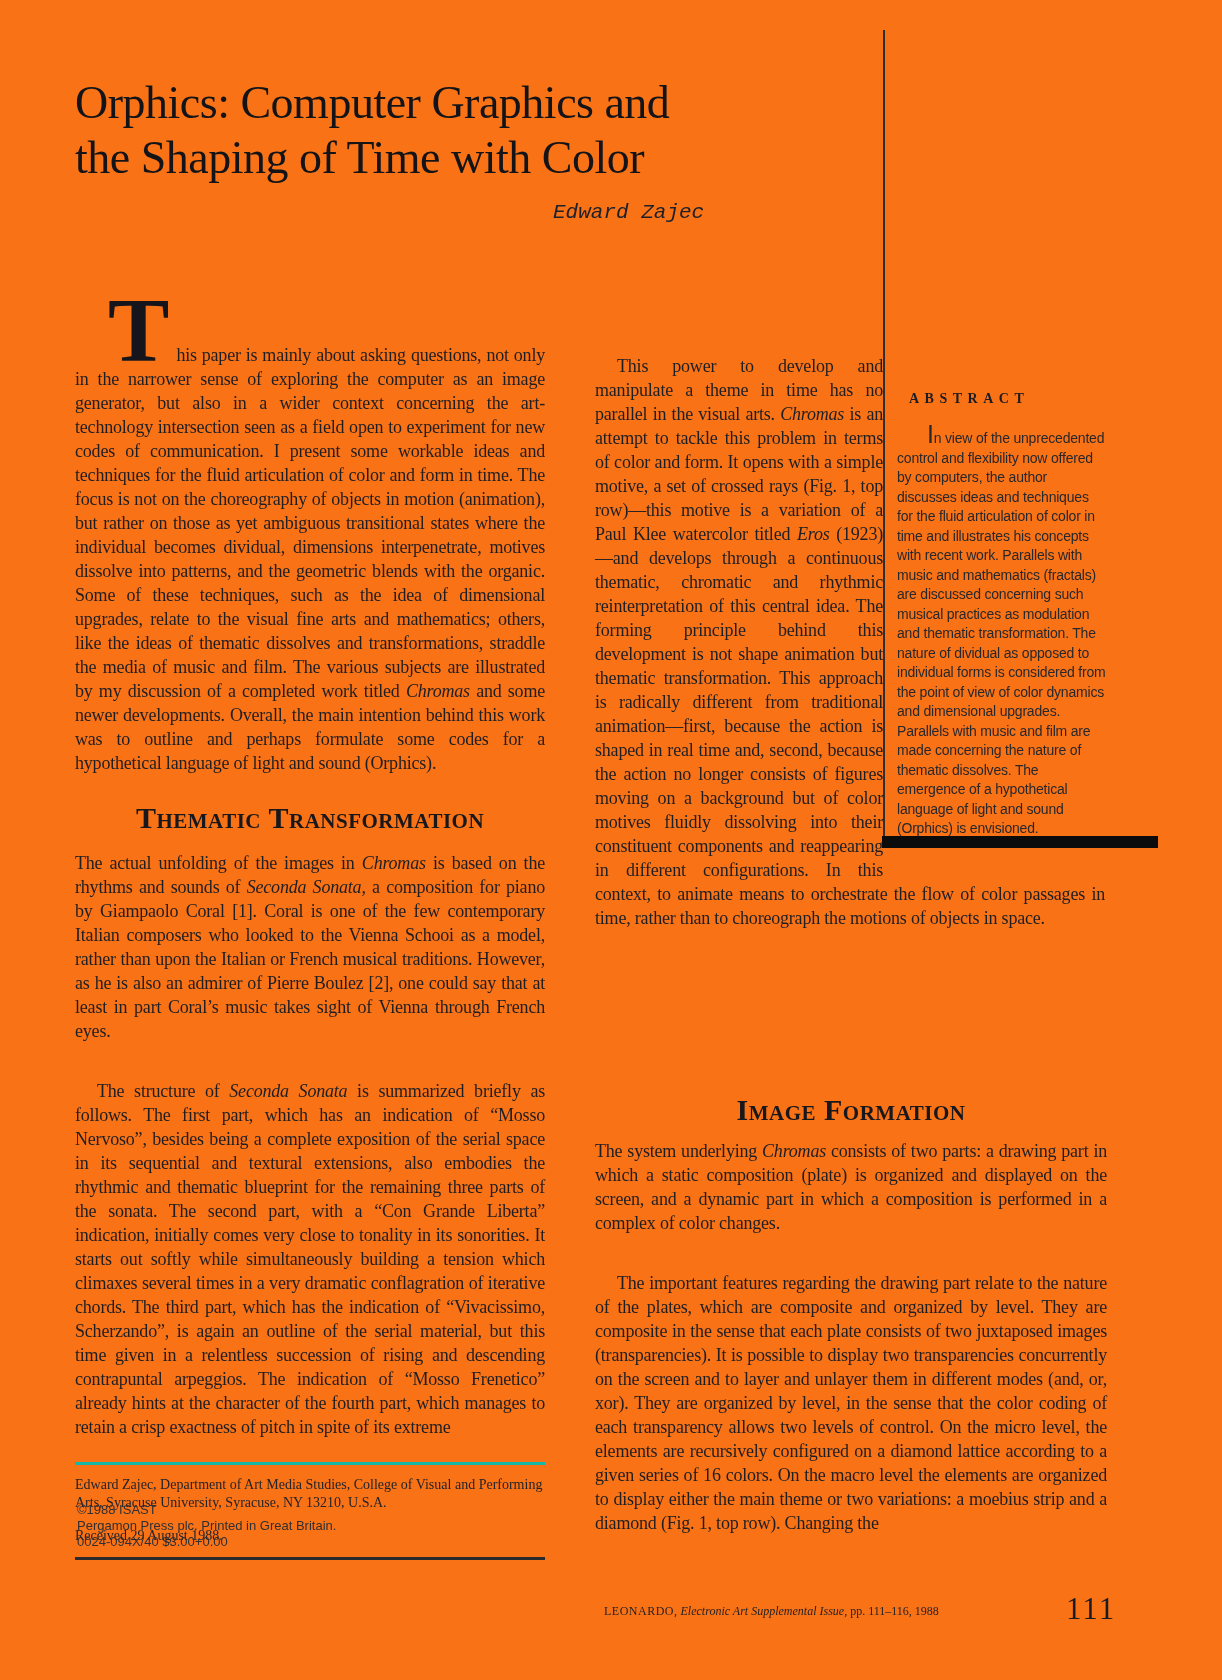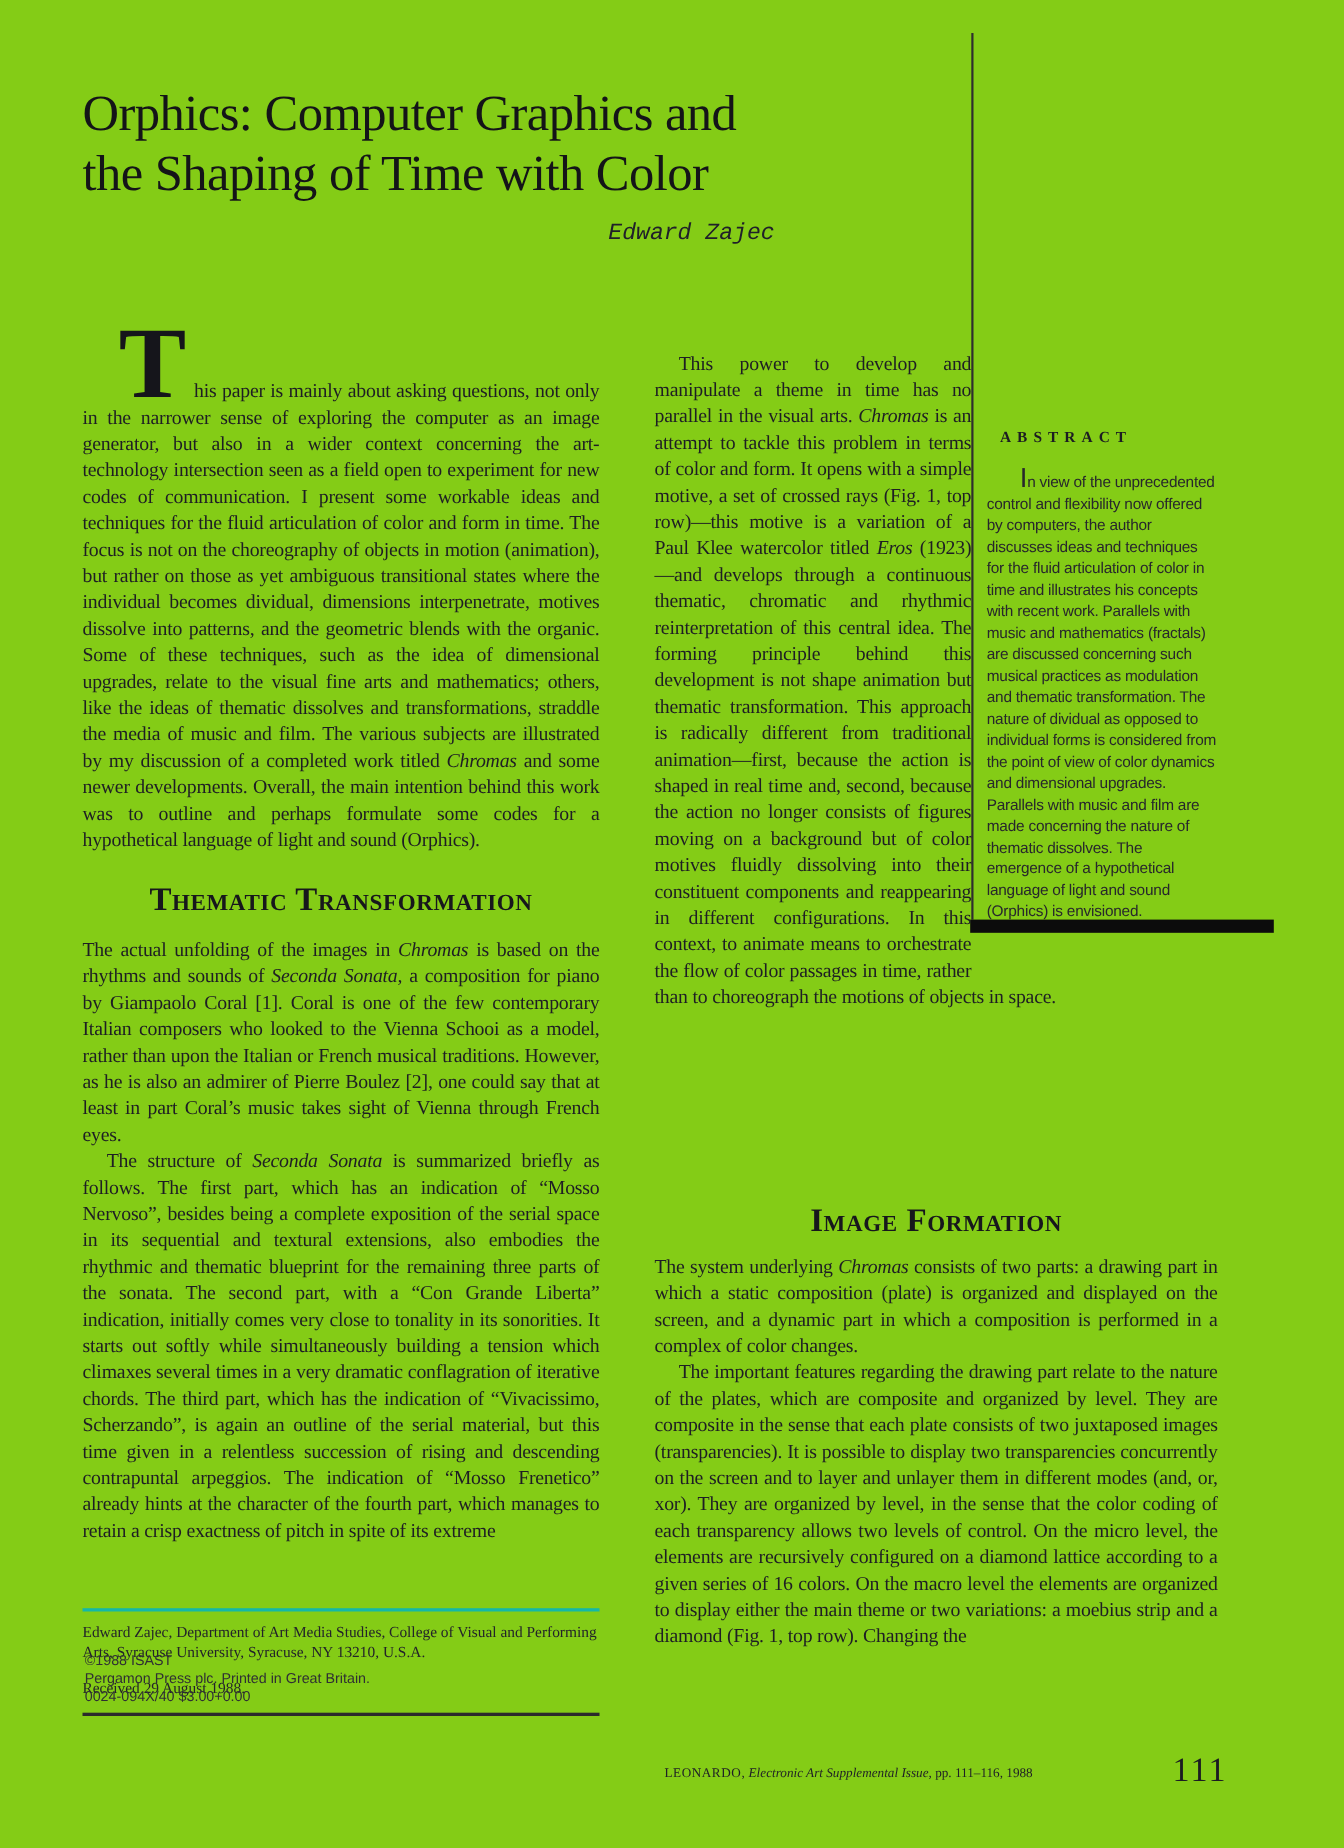--- a/index.html
+++ b/index.html
@@ -1,20 +1,20 @@
 <!DOCTYPE html>
 <html><head>
 <meta charset="utf-8">
 <style>
   html,body { margin:0; padding:0; background:#e8e8e4; }
   .page {
     position:relative;
     width:1222px; height:1680px;
     margin:0 auto;
-    background:#84cc16;
+    background:#f97316;
     font-family:"Liberation Serif", serif;
     color:#1e1e24;
     overflow:hidden;
   }
   
   .title {
     position:absolute; left:75px; top:44px; width:740px;
     font-size:46px; line-height:55px; letter-spacing:-0.5px;
     color:#141418; font-weight:500;
   }
@@ -22,21 +22,21 @@
   .author {
     position:absolute; left:553px; top:201px;
     font-size:21px; font-style:italic; color:#20202a;font-family:Liberation Mono, monospace;
   }
   
   .vrule { position:absolute; left:883px; top:30px; width:2px; height:806px; background:#2e2e2e; }
   .abstract-bar { position:absolute; left:882px; top:836px; width:276px; height:12px; background:#0c0c0c; }
   
   .bodytext { font-size:18px; line-height:24px; letter-spacing:-0.2px; text-align:justify; }
   .bodytext p { margin:0; }
-  p.indent { text-indent:22px; }
+  p.indent { text-indent:22px;margin-top:36px; }
   em { font-style:italic; }
   .col1 { position:absolute; left:75px; top:330px; width:470px; }
   .col2 { position:absolute; left:595px; top:318px; width:510px; }
   .abstract-spacer { float:right; width:222px; height:556px; }
   .intro-p { text-indent:33px; }
   .raised-cap {
     font-size:92px; line-height:0; font-weight:bold;
     letter-spacing:1px; margin-right:6px; color:#15151b;
   }
   .section-heading {

